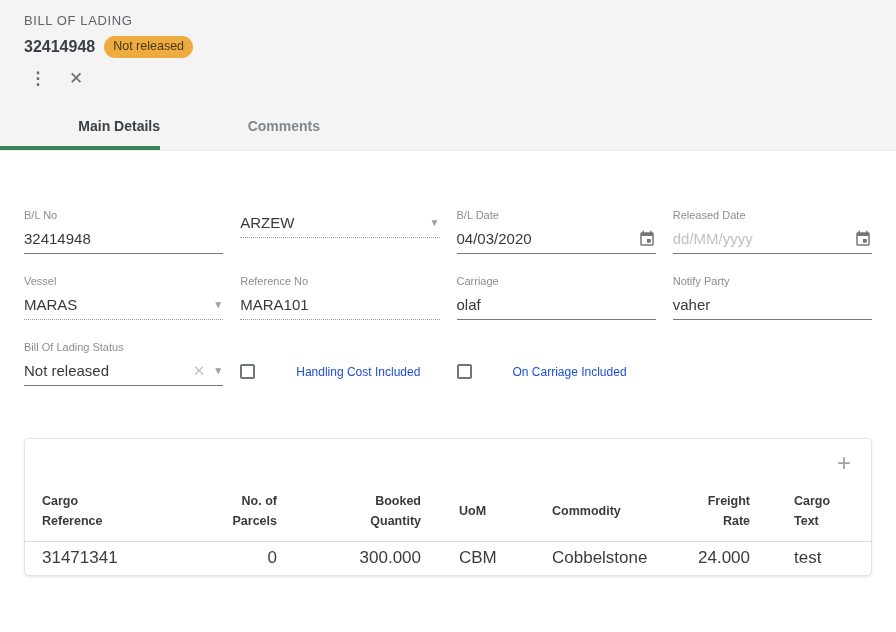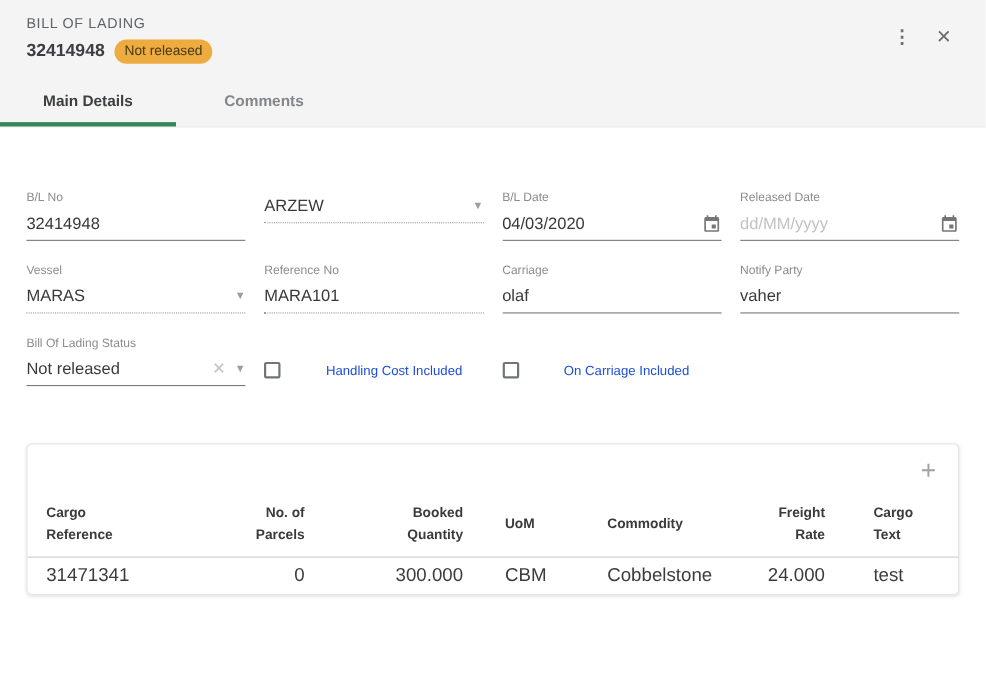--- a/index.html
+++ b/index.html
@@ -3,35 +3,35 @@
 <meta charset="utf-8">
 <style>
   * { margin:0; padding:0; box-sizing:border-box; }
   html,body { width:896px; height:632px; background:#ffffff; overflow:hidden;
               font-family:"Liberation Sans", sans-serif; }
 
   
   .header-block { background:#f4f4f4; border-bottom:1px solid #ebebeb;
                   box-shadow:0 1px 2px rgba(0,0,0,0.04); }
   .header-row { display:flex; justify-content:space-between; align-items:flex-start;
-                padding:13px 24px 0 24px; }
+                padding:13px 24px 0 24px;flex-direction:column; }
   .hdr-title { font-size:13px; color:#5f6368; letter-spacing:0.6px; }
   .doc-row { display:flex; align-items:center; gap:9px; margin-top:8px; }
   .doc-number { font-size:16px; font-weight:bold; color:#3b3f43; }
   .badge { background:#eeab40; color:#473a12; font-size:12.5px; line-height:1;
            padding:4px 9px 5px; border-radius:11px; }
   .header-actions { display:flex; align-items:center; gap:10px; padding-top:7px; }
   .icon-btn { background:none; border:none; cursor:pointer; color:#6b6f73;
               width:28px; height:28px; line-height:28px; text-align:center; padding:0; }
   .kebab { font-size:17px; font-weight:bold; }
   .close { font-size:17px; }
 
   
   .tabbar { display:flex; margin-top:9px; }
-  .tab { width:160px; height:48px; display:flex; align-items:center; justify-content:center;
+  .tab { width:160px; height:48px; display:flex; align-items:center; justify-content:flex-end;
          position:relative; cursor:pointer; font-size:14px; font-weight:bold; color:#82878b; }
   .tab.active { color:#3c4043; }
   .ink-bar { position:absolute; left:0; right:0; bottom:0; height:4px; background:#38855c; }
 
   
   .content { padding:58px 24px 0 24px; background:#ffffff; }
   .form-grid { display:grid; grid-template-columns:repeat(4,1fr); column-gap:17px; row-gap:21px; }
 
   .field { }
   .f-label { font-size:11px; color:#8d8d8d; margin-bottom:4px; }

